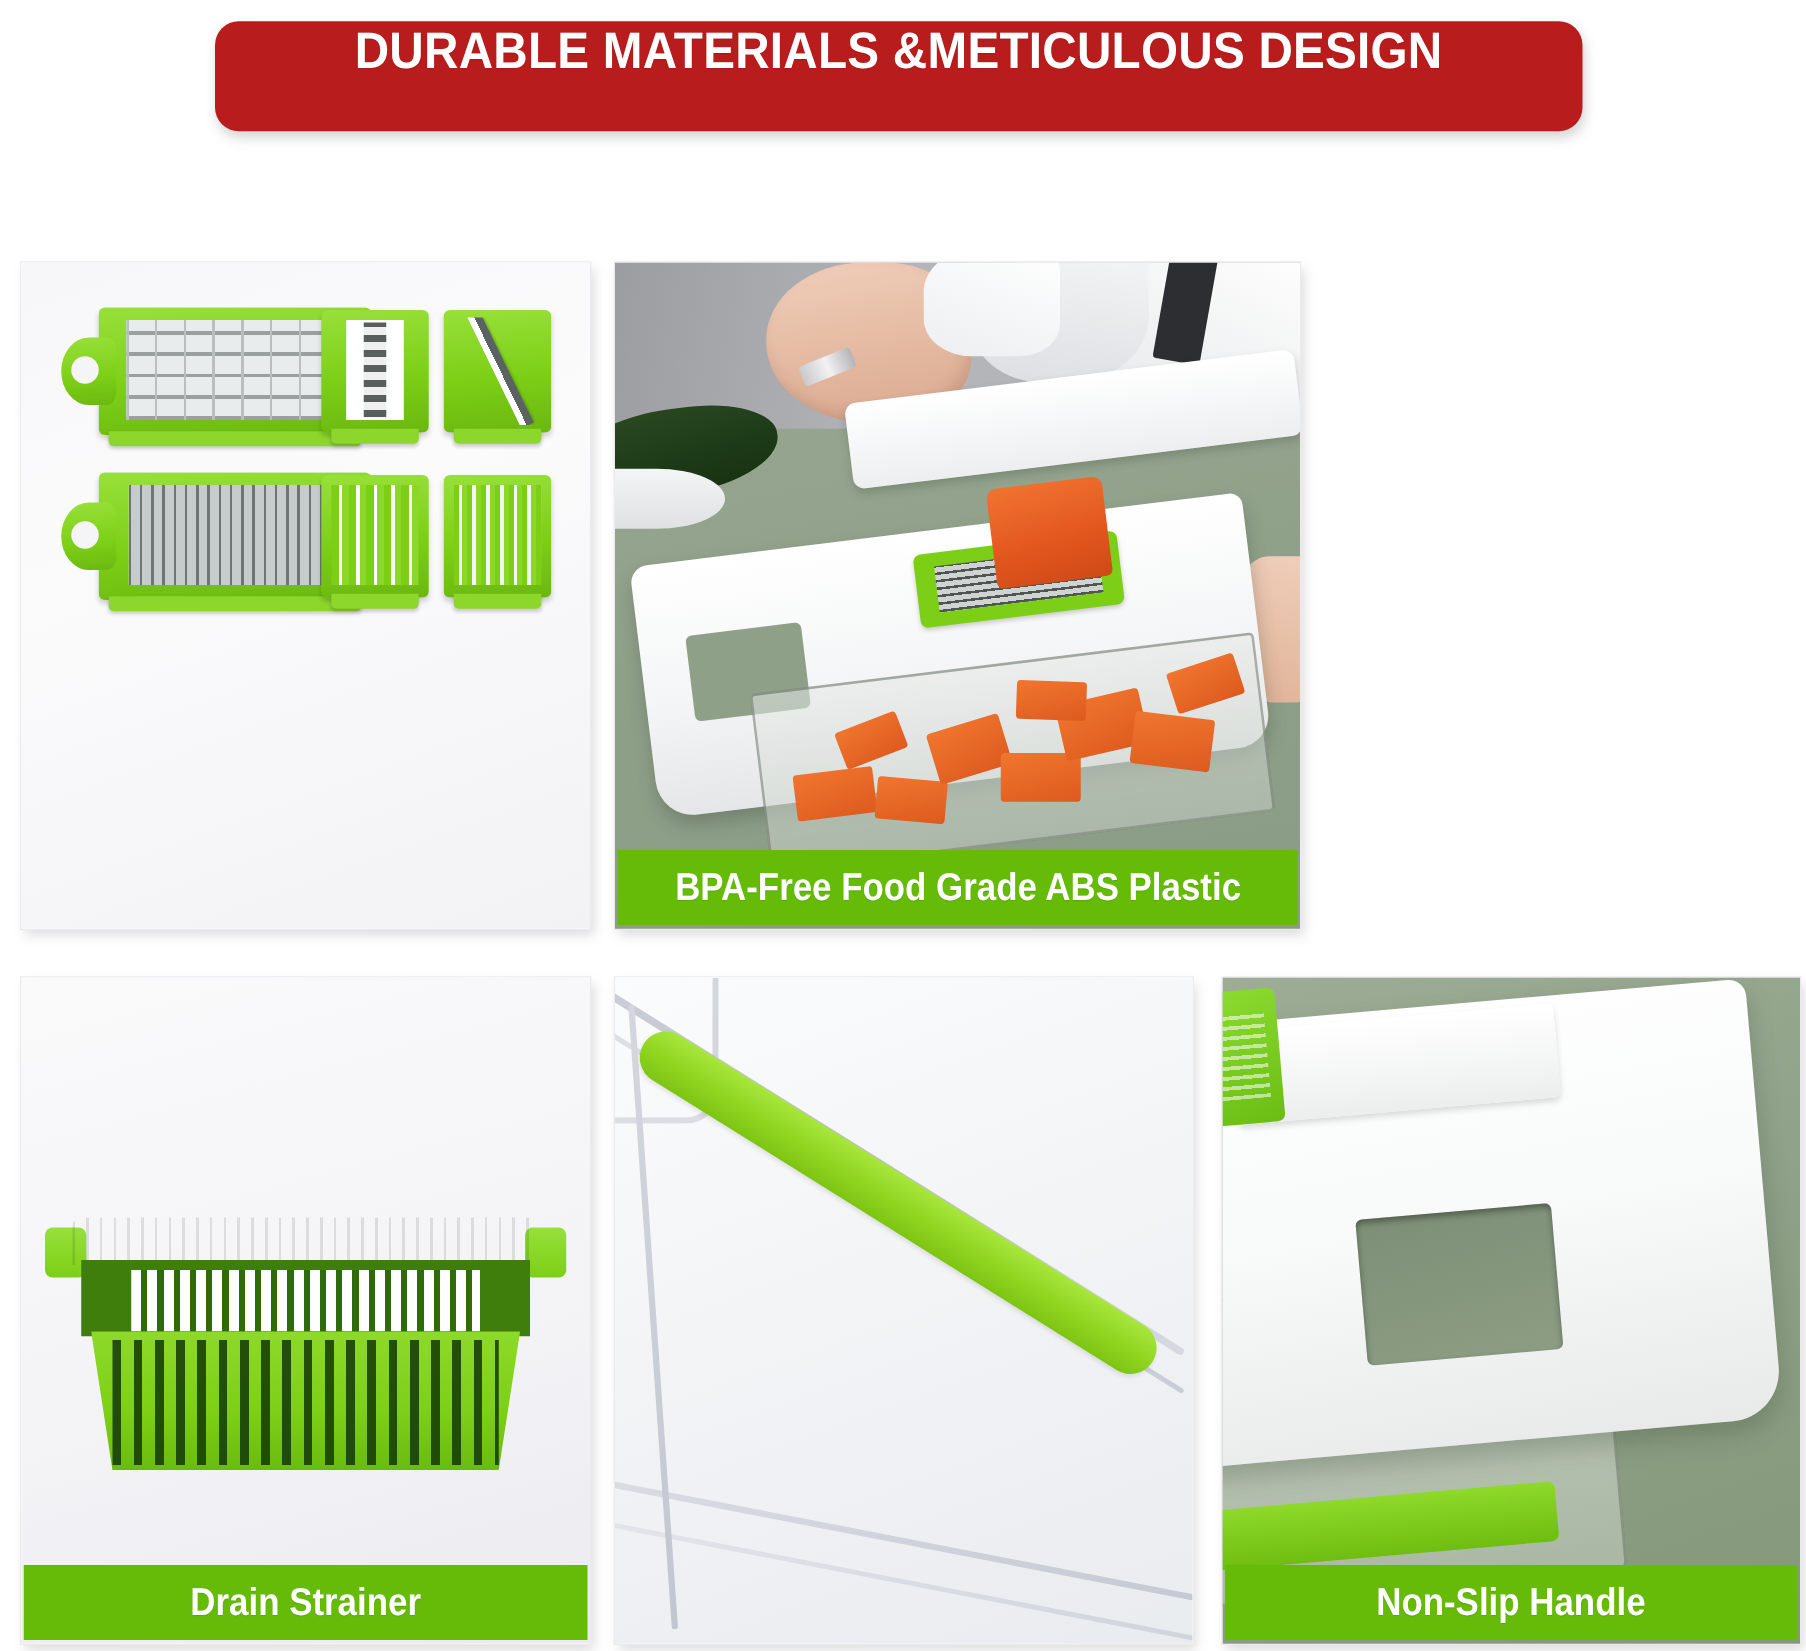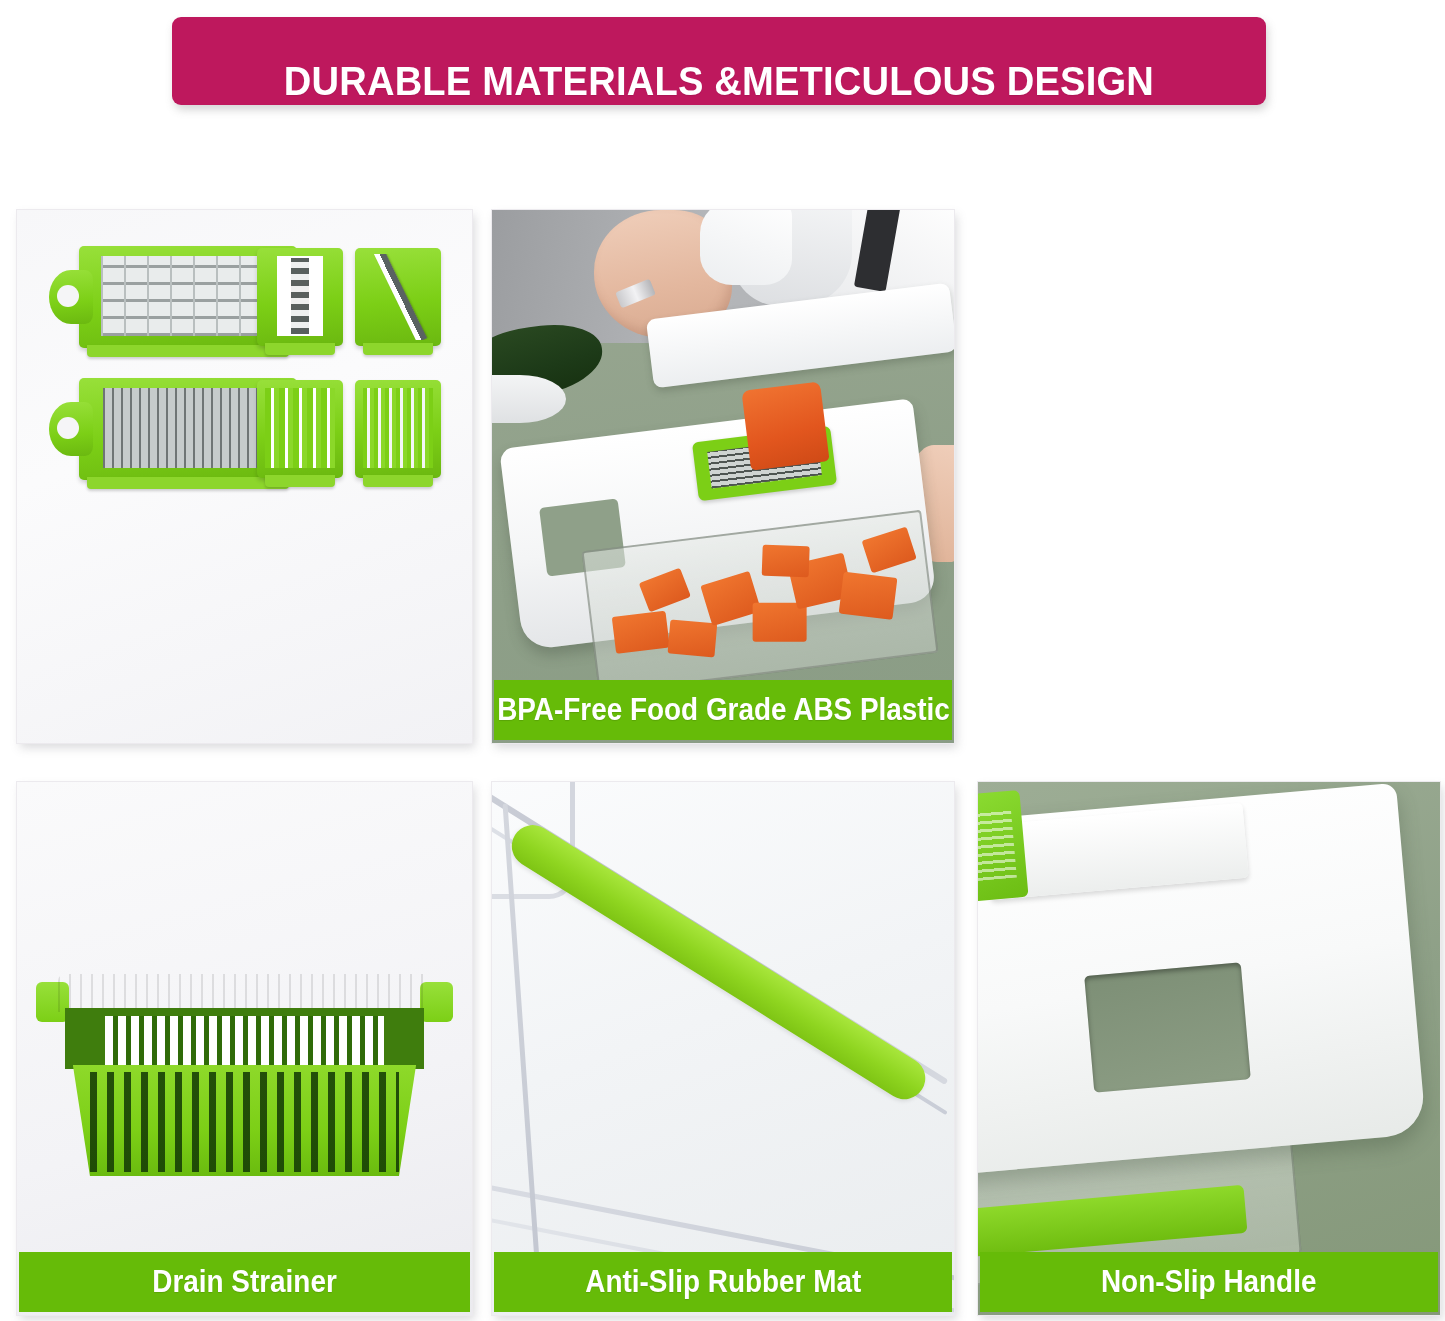--- a/index.html
+++ b/index.html
@@ -19,25 +19,25 @@
     background: #ffffff;
   }
 
   
   .header-banner {
     position: absolute;
     left: 172px;
     top: 17px;
     width: 1094px;
     height: 88px;
-    background: #be185d;
-    border-radius: 9px;
+    background: #b91c1c;
+    border-radius: 19px;
     box-shadow: 2px 5px 9px rgba(120,120,120,0.30);
     display: flex;
-    align-items: flex-end;
+    align-items: flex-start;
     justify-content: center;
   }
   .header-title {
     color: #ffffff;
     font-size: 41px;
     font-weight: bold;
     letter-spacing: 0.2px;
     white-space: nowrap;
     font-family: "Liberation Sans Narrow", "Liberation Sans", sans-serif;
     transform: scaleX(0.93);
@@ -179,21 +179,21 @@
       repeating-linear-gradient(0deg, rgba(0,0,0,0.10) 0 2px, transparent 2px 11px);
   }
   .teeth2 {
     position: absolute; inset: 0;
     background-image:
       repeating-linear-gradient(90deg, #7ccf16 0 4px, #f4f6f6 4px 7px, #8bd829 7px 11px),
       repeating-linear-gradient(0deg, rgba(0,0,0,0.10) 0 2px, transparent 2px 9px);
   }
 
   
-  #tile2 { left: 492px; top: 4px; width: 462px; height: 533px; }
+  #tile2 { left: 492px; top: 4px; width: 548px; height: 533px; }
   #tile2 .tile-photo {
     background:
       linear-gradient(180deg,#a8aaad 0%, #b9bbbe 26%, #9aa59a 27%, #93a08f 100%);
   }
   .t2-person-top {
     position:absolute; left:0; top:0; width:100%; height:27%;
     background: linear-gradient(100deg,#9b9da0 0%, #b4b6b9 45%, #aeb0b3 100%);
   }
   .t2-shirt {
     position:absolute; right:-6%; top:-2%; width:48%; height:30%;
@@ -621,23 +621,20 @@
       <div class="tile-photo">
         <div class="t5-container"></div>
         <div class="t5-corner"></div>
         <div class="t5-edge1"></div>
         <div class="t5-edge2"></div>
         <div class="t5-strip"></div>
         <div class="t5-bot1"></div>
         <div class="t5-bot2"></div>
         <div class="t5-left1"></div>
       </div>
-      <div class="caption-bar full">
-        <span class="caption-text narrow">Anti-Slip Rubber Mat</span>
-      </div>
     </div>
 
     <div class="tile" id="tile6">
       <div class="tile-photo">
         <div class="t6-table"></div>
         <div class="t6-base"></div>
         <div class="t6-greenrim"></div>
         <div class="t6-body"></div>
         <div class="t6-ridge"></div>
         <div class="t6-greenblade"></div>

